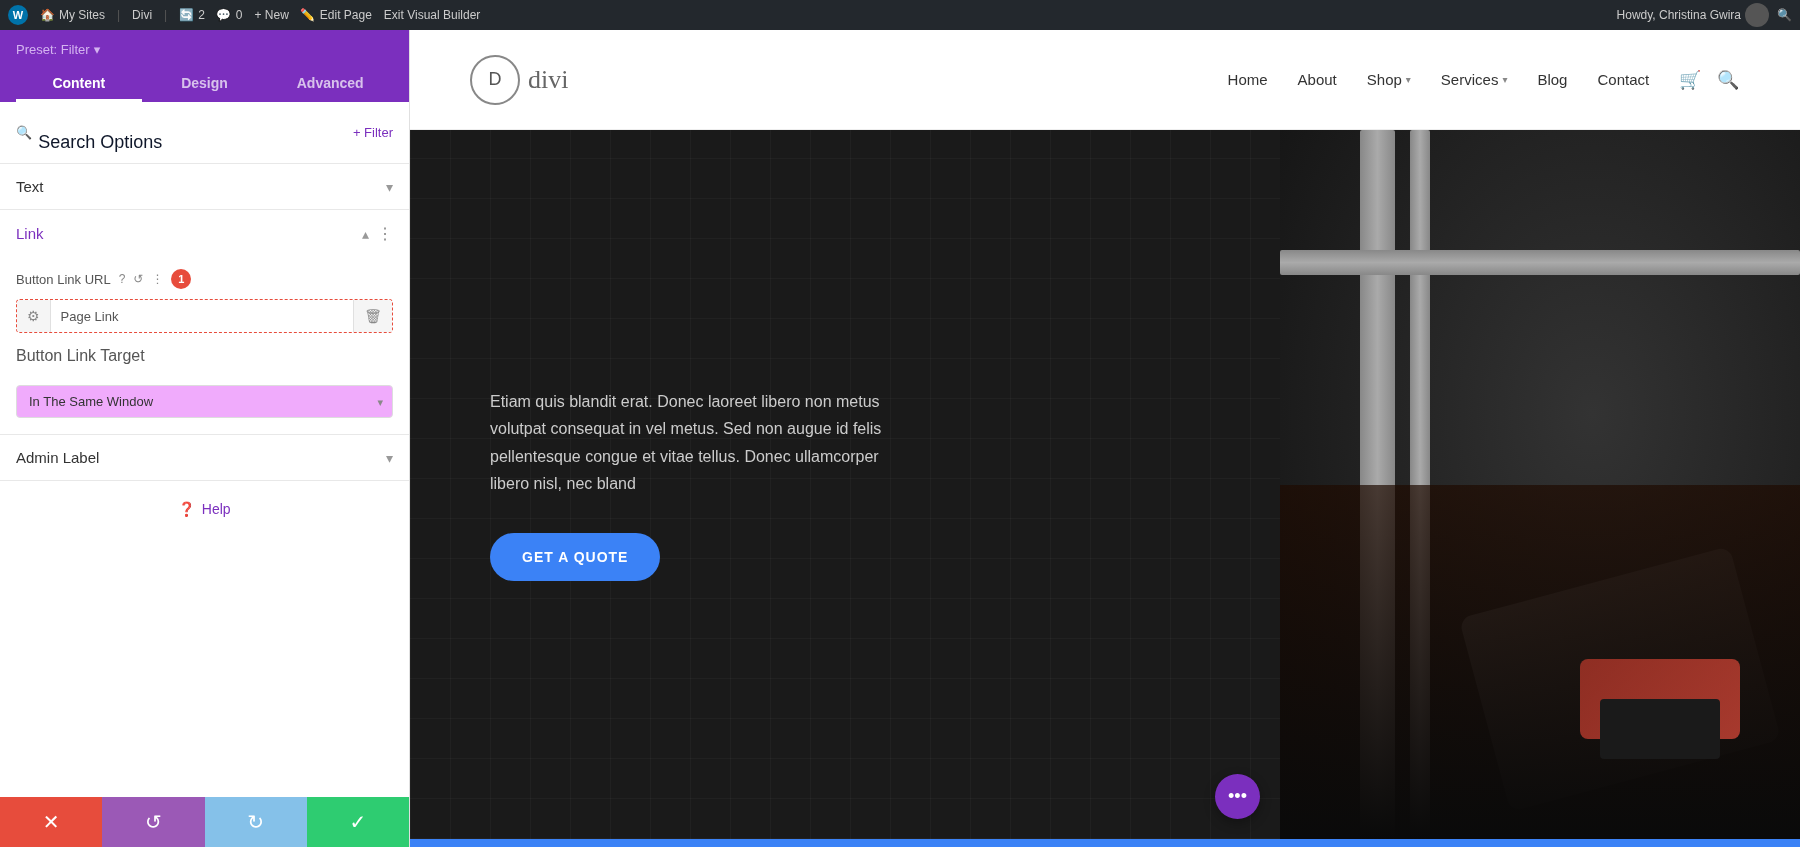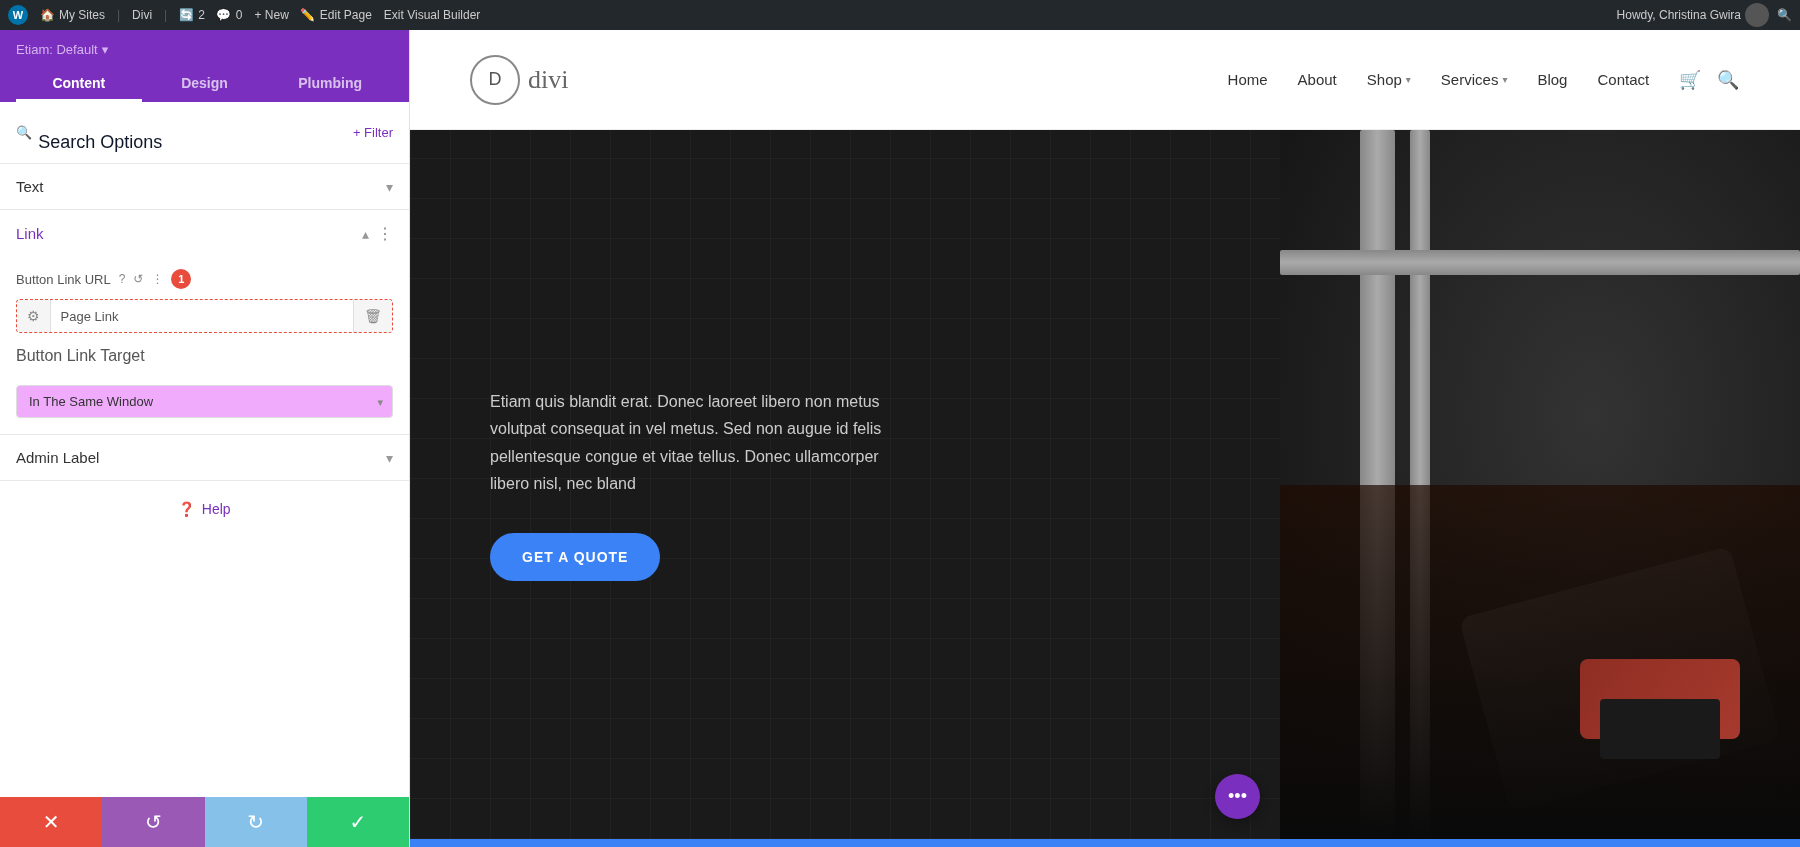--- a/index.html
+++ b/index.html
@@ -240,27 +240,27 @@
       <div class="admin-bar-item">🔍</div>
     </div>
   </div>
 
   <div class="main-row">
 
     <div class="left-panel">
 
       <div class="panel-header">
         <div class="panel-preset">
-          <span>Etiam: Default</span>
+          <span>Preset: Filter</span>
           <span>▾</span>
         </div>
         <div class="panel-tabs">
           <div class="panel-tab active">Content</div>
           <div class="panel-tab">Design</div>
-          <div class="panel-tab">Plumbing</div>
+          <div class="panel-tab">Advanced</div>
         </div>
       </div>
 
       <div class="panel-body">
 
         <div class="search-bar">
           <div class="search-input-wrap">
             <span>🔍</span>
             <span style="color:#0f172a;font-size:18px;margin-top:20px;">Search Options</span>
           </div>

